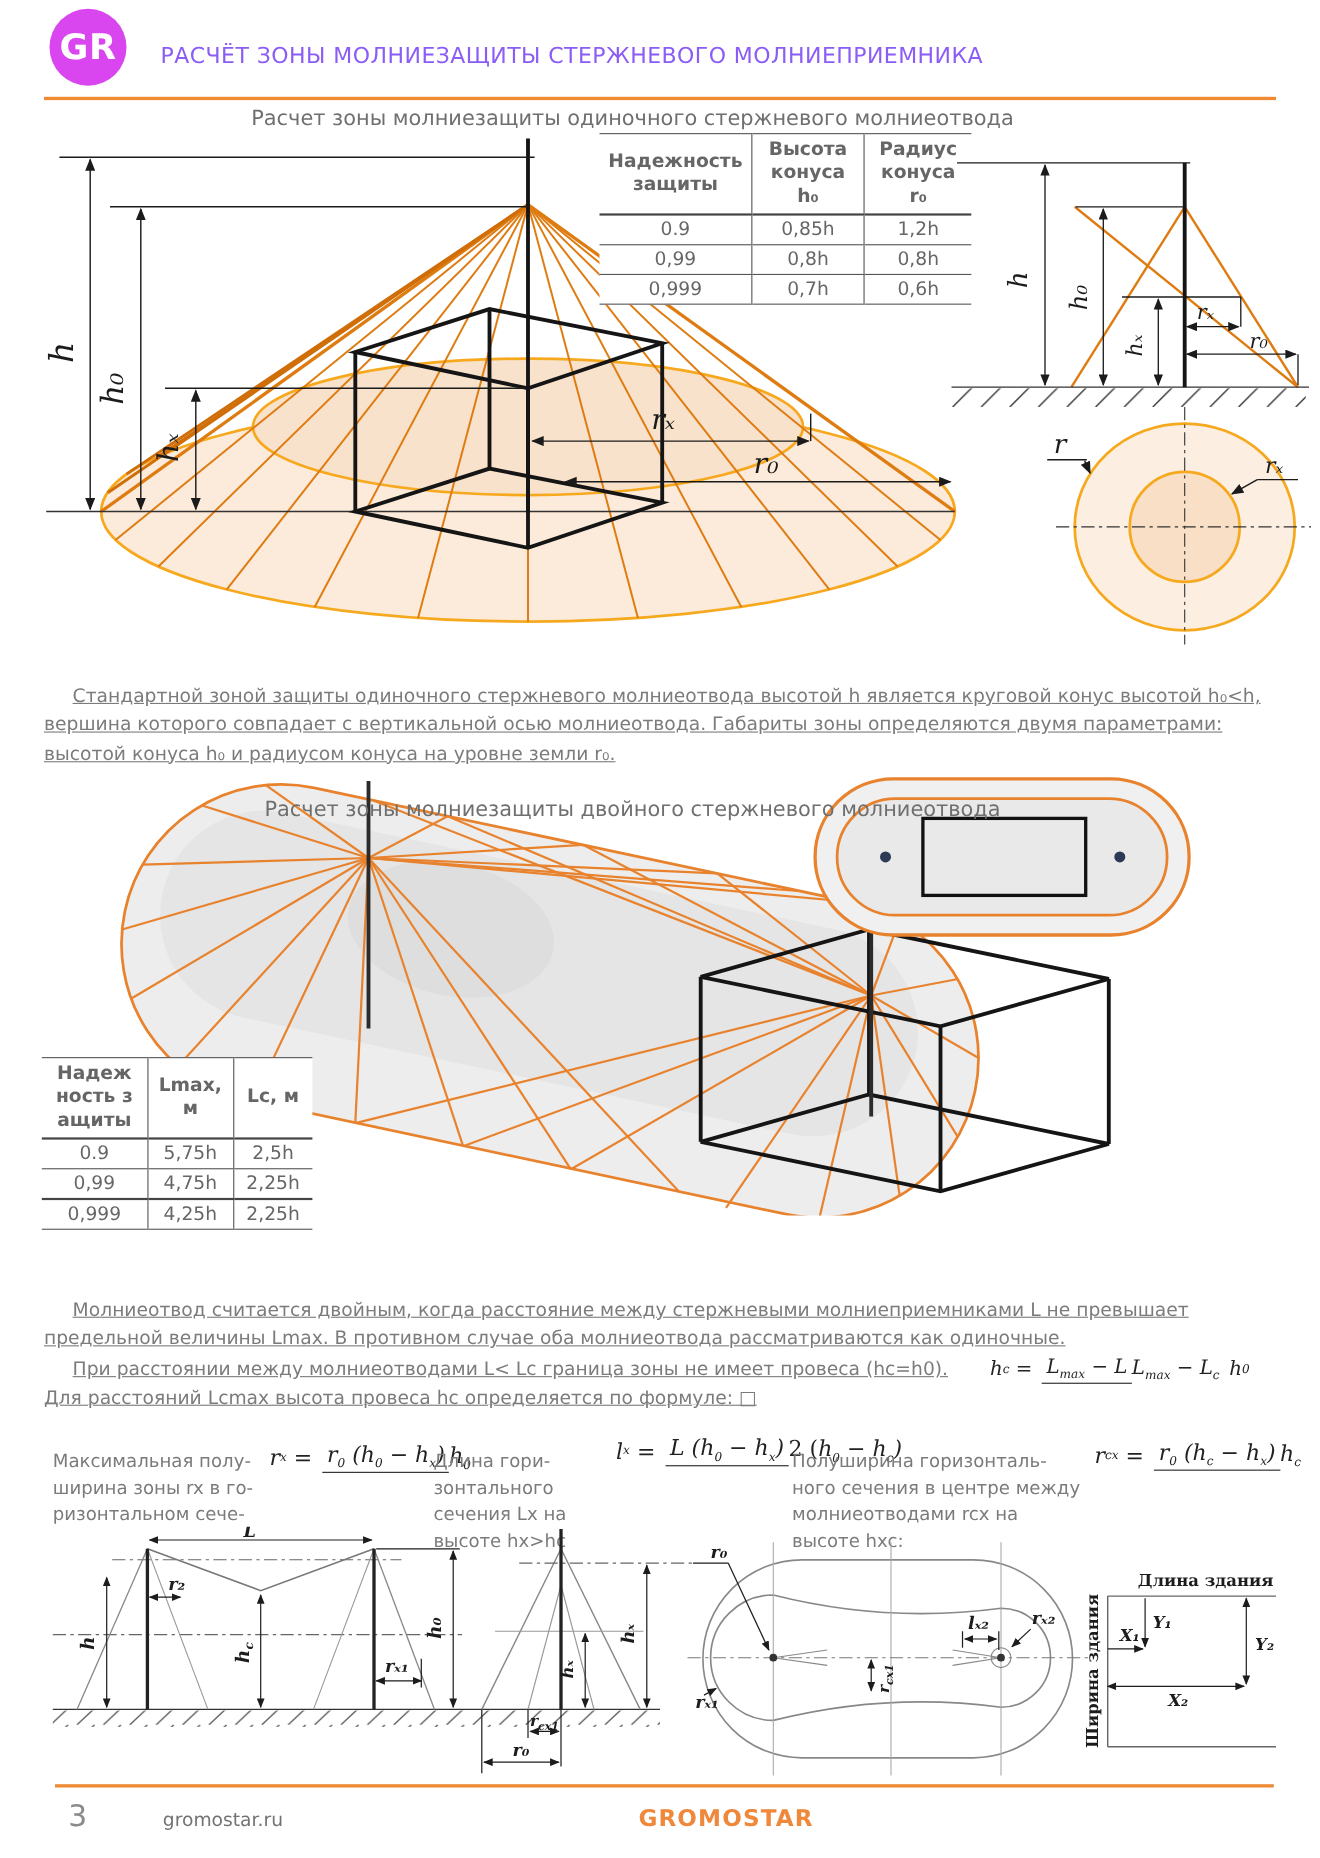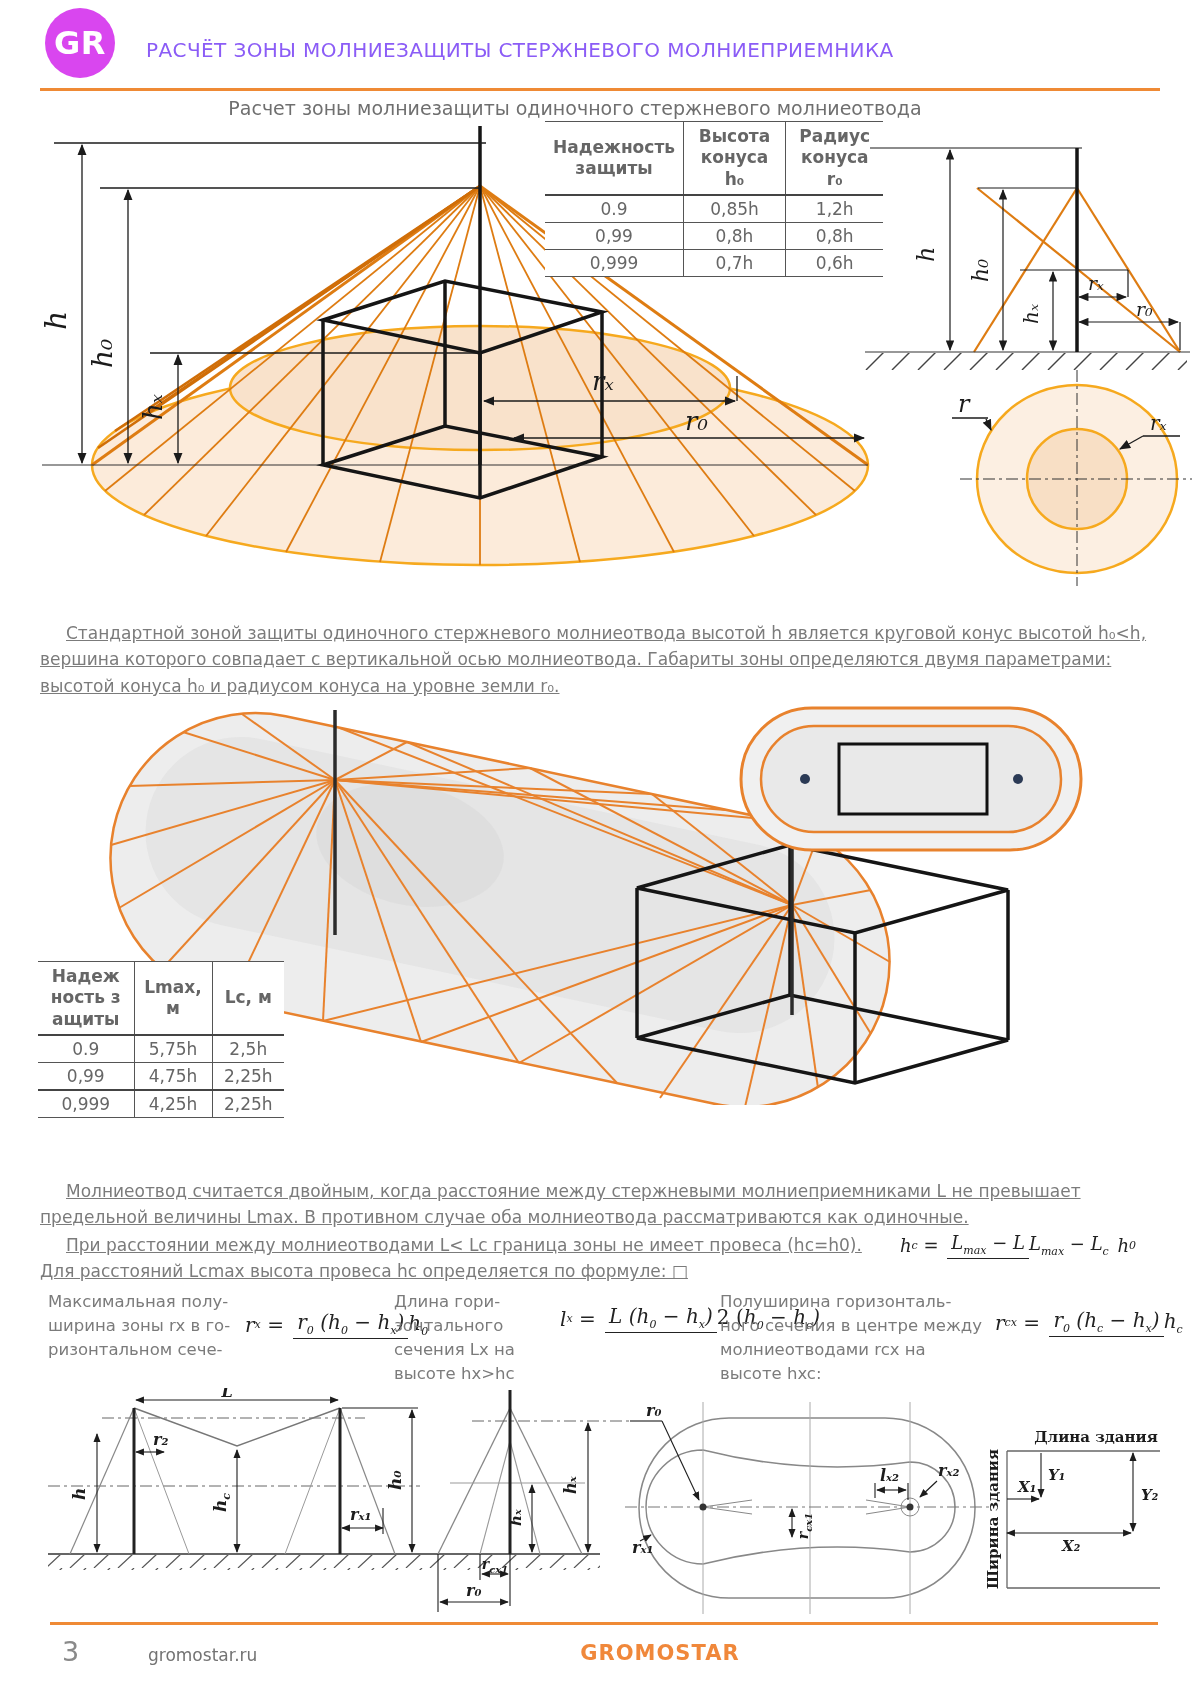--- a/index.html
+++ b/index.html
@@ -27,21 +27,21 @@
   .t2 col.c1{width:96px}.t2 col.c2{width:78px}.t2 col.c3{width:72px}
   .t2 th:first-child{word-break:break-all;}
   
   .formula{font-family:"DejaVu Serif",serif;font-style:italic;color:#222;font-size:20px;
            display:inline-flex;align-items:center;white-space:pre;}
   .formula sub{font-size:11px;font-style:italic;}
   .frac{display:inline-flex;flex-direction:row;text-align:center;margin:0 3px;vertical-align:middle;}
   .fnum{border-bottom:1.5px solid #222;padding:0 4px 1px;}
   .fden{padding-top:1px;}
   .up{font-style:normal;}
-  .coltxt{position:absolute;font-size:16.5px;line-height:1.45;color:#7B7B7B;}
+  .coltxt{position:absolute;font-size:16.5px;line-height:1.45;color:#7B7B7B;margin-top:27px;}
   
   .dlab{font-family:"DejaVu Serif",serif;font-style:italic;fill:#1b1b1b;}
   .bt text{font-family:"DejaVu Serif",serif;font-style:italic;font-weight:bold;fill:#1c1c1c;}
   .bt text.up0{font-style:normal;}
   
   .pnum{position:absolute;left:62px;top:1636px;font-size:27px;color:#8a8a8a;}
   .site{position:absolute;left:148px;top:1645px;font-size:17px;color:#737373;}
   .brand{position:absolute;left:555px;top:1641px;width:210px;text-align:center;
          font-size:21px;font-weight:bold;color:#F0883B;letter-spacing:1px;}
 </style>
@@ -280,20 +280,21 @@
       </tr>
       <tr class="thick">
         <td>0,999</td>
         <td>4,25h</td>
         <td>2,25h</td>
       </tr>
     </tbody>
       </table>
   </div>
 
+  <div class="stitle" style="top:725px">Расчет зоны молниезащиты двойного стержневого молниеотвода</div>
 
   <div class="para" style="top:1178px">Молниеотвод считается двойным, когда расстояние между стержневыми молниеприемниками L не превышает предельной величины Lmax. В противном случае оба молниеотвода рассматриваются как одиночные.</div>
 
   <div class="abs" style="left:40px;top:1232px;width:1120px;display:flex;align-items:flex-start">
     <div class="para" style="position:static;width:830px">При расстоянии между молниеотводами L&lt; Lc граница зоны не имеет провеса (hc=h0). Для расстояний Lcmax высота провеса hc определяется по формуле: □</div>
     <span class="formula" style="margin-left:30px;font-size:18px"><span>h</span><sub>c</sub><span class="up"> = </span><span class="frac"><span class="fnum"><span>L</span><sub>max</sub><span class="up"> − </span><span>L</span></span><span class="fden"><span>L</span><sub>max</sub><span class="up"> − </span><span>L</span><sub>c</sub></span></span><span> h</span><sub>0</sub></span>
   </div>
 
   <div class="abs" style="left:40px;top:1288px;width:1120px;height:110px">
     <div class="coltxt" style="left:8px;top:2px;width:190px">Максимальная полу-ширина зоны rx в го-ризонтальном сече-</div>

